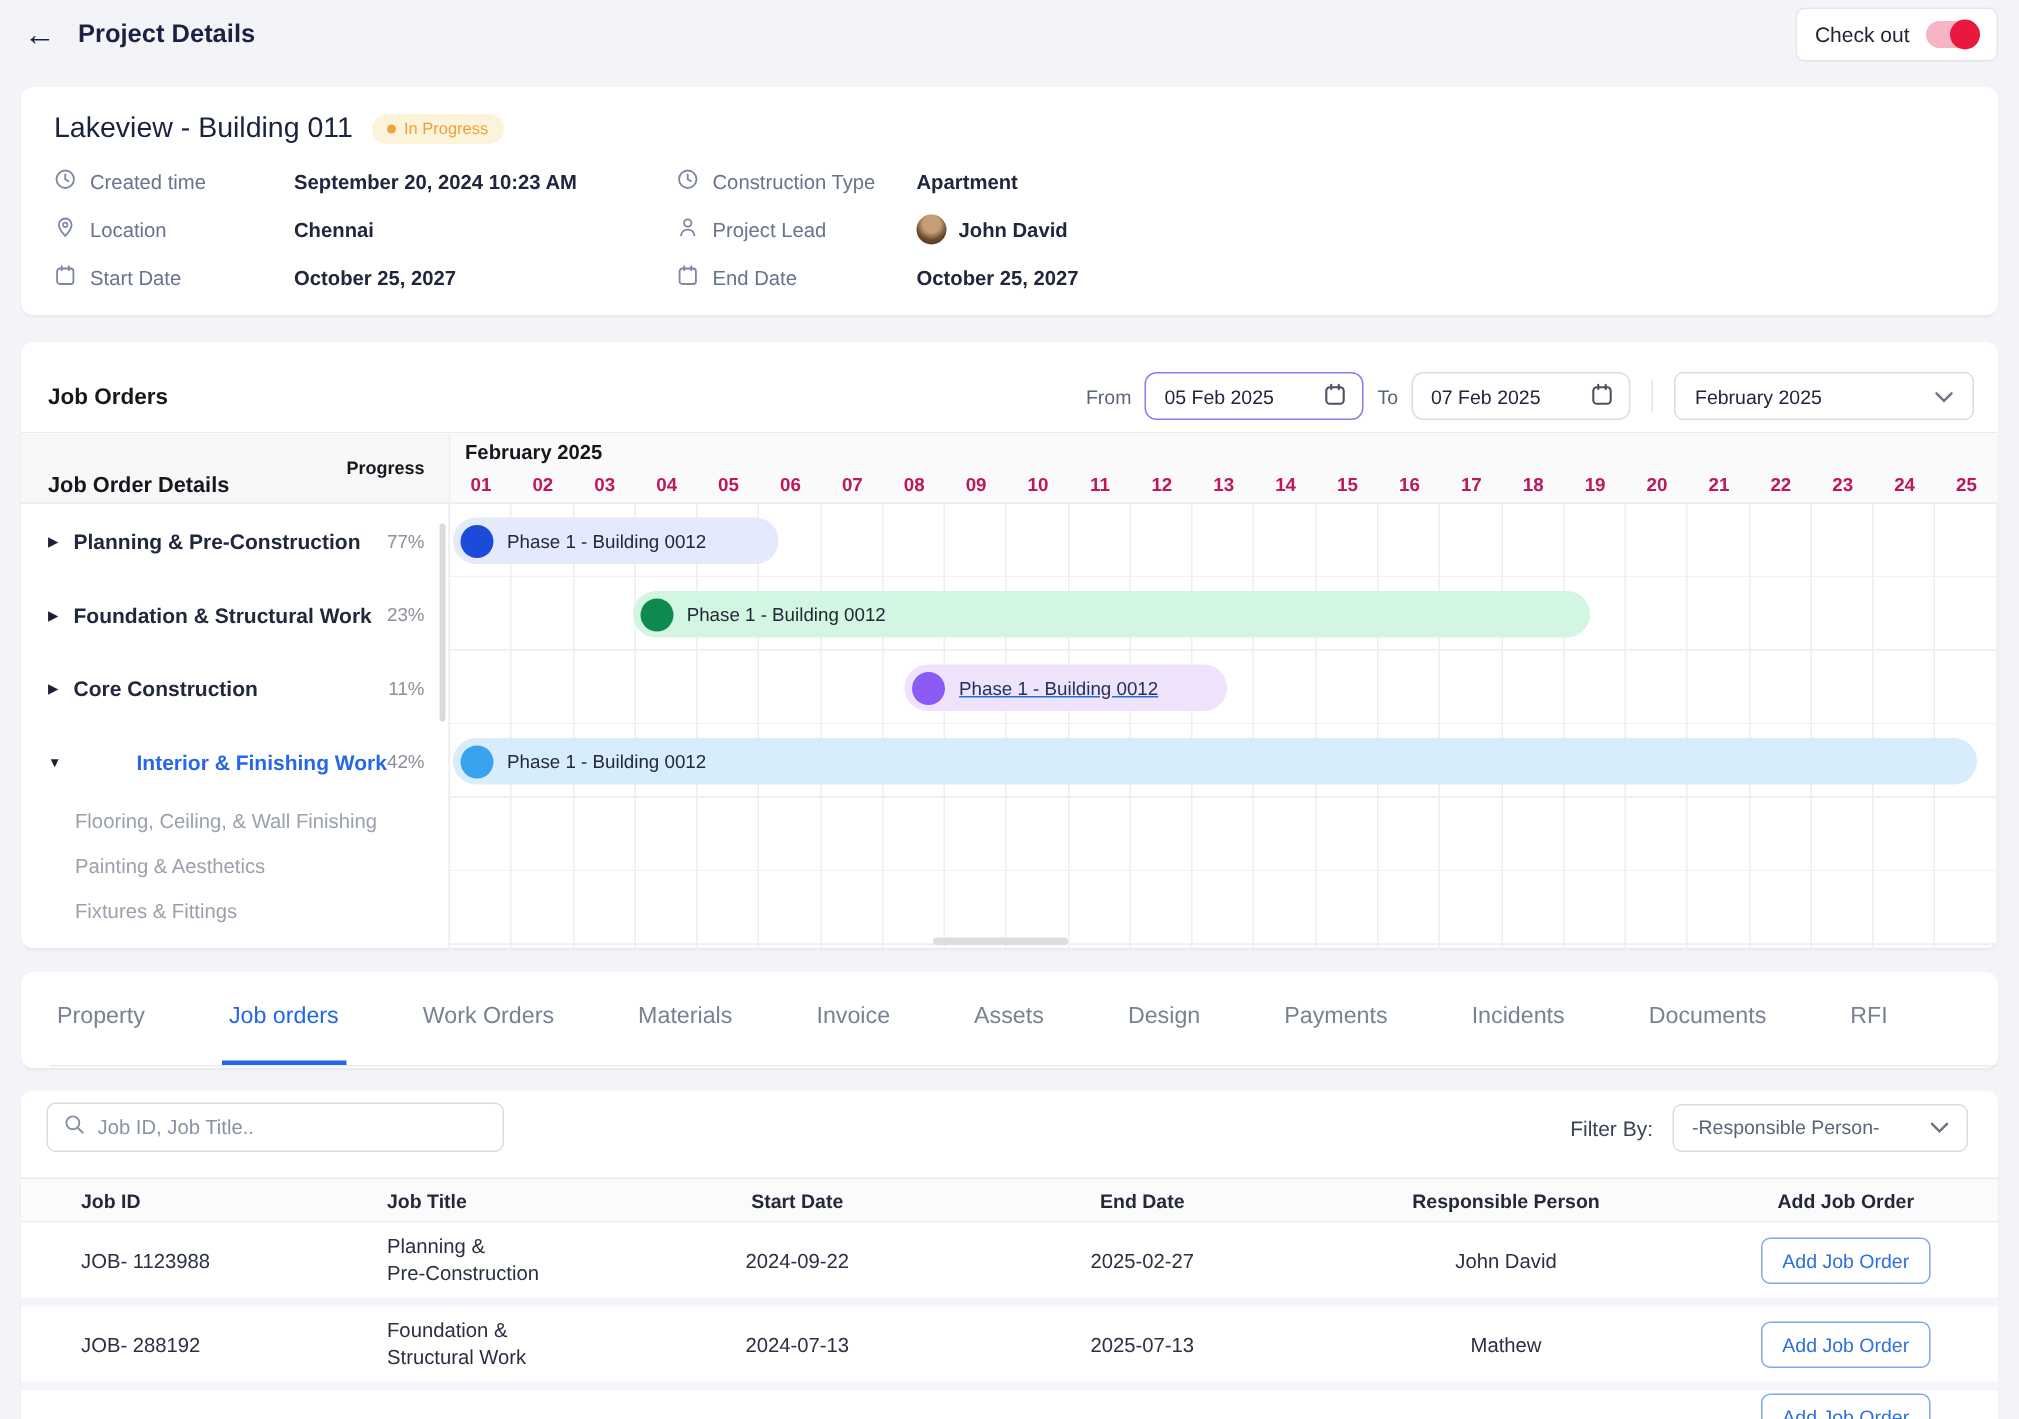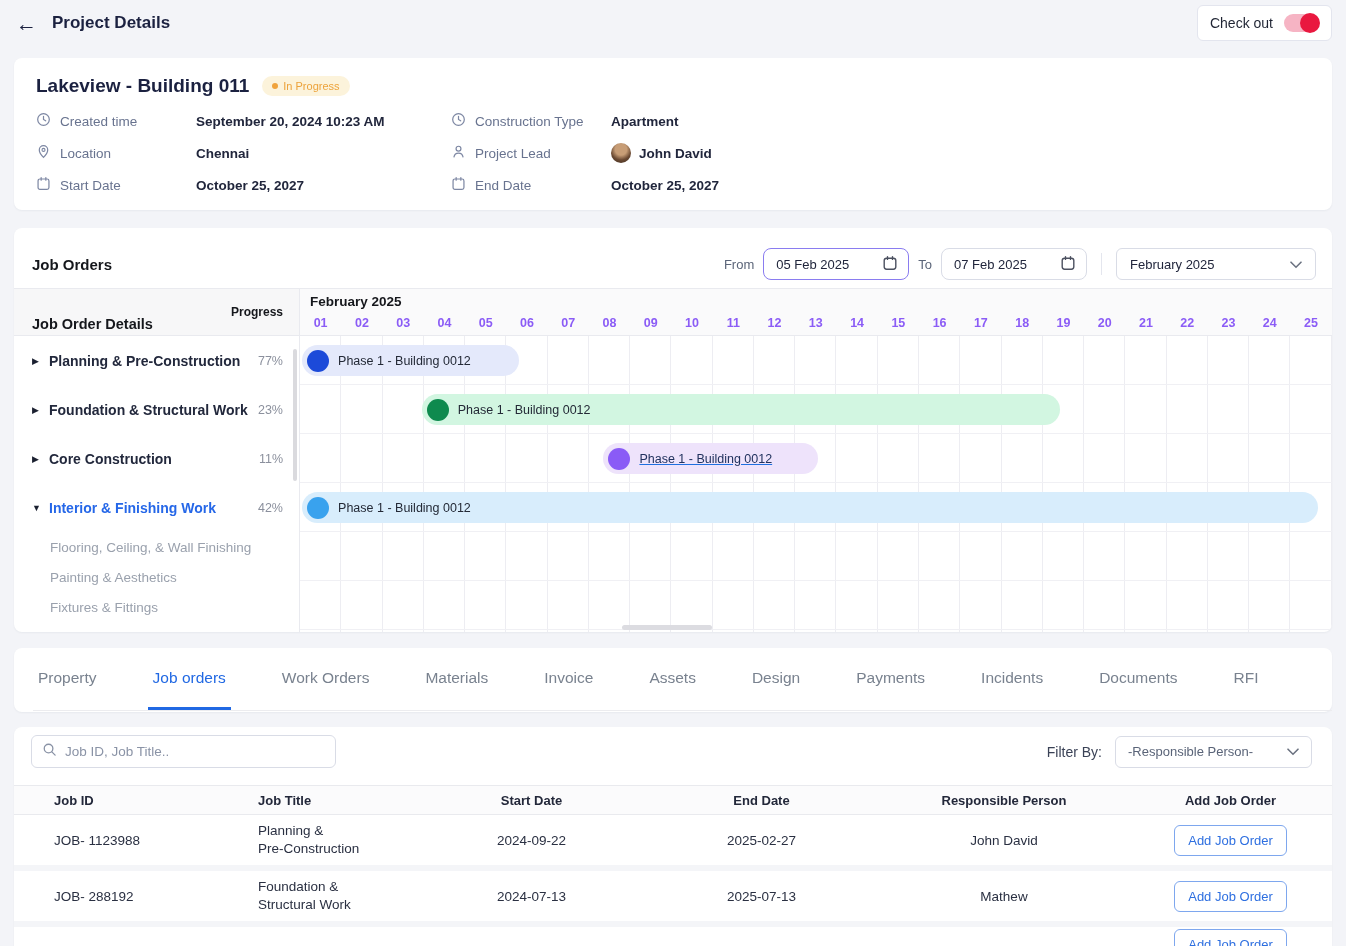--- a/index.html
+++ b/index.html
@@ -14,21 +14,21 @@
   .topbar-title { font-size:17px; font-weight:bold; color:#1b2140; margin-left:15px; }
   .checkout { margin-left:auto; display:flex; align-items:center; gap:11px; background:#fff;
               border:1px solid #e3e5ee; border-radius:6px; padding:8px 12px; }
   .checkout-label { font-size:14px; color:#1f2433; }
   .toggle { width:35px; height:18px; border-radius:9px; background:#f6b4c4; position:relative; cursor:pointer; }
   .toggle .knob { position:absolute; right:-1px; top:-1px; width:20px; height:20px; border-radius:50%; background:#e9183f; }
 
   
   #project-card { margin:12px 14px 0; height:152px; position:relative; padding:17px 0 0 22px; }
   .proj-title-row { display:flex; align-items:center; gap:13px; }
-  .proj-title { font-size:19px; font-weight:bold; color:#1b2140; }
+  .proj-title { font-size:19px; font-weight:normal; color:#1b2140; }
   .badge { background:#fcf3db; color:#eca23a; font-size:11px; border-radius:10px; padding:4px 10px;
            display:inline-flex; align-items:center; gap:5px; }
   .badge-dot { width:6px; height:6px; border-radius:50%; background:#f0a33c; }
   .fields { margin-top:15px; display:grid; grid-template-columns:160px 255px 160px auto; row-gap:13px; font-size:13.5px; }
   .f-label { display:flex; align-items:center; gap:9px; color:#68738f; }
   .f-label svg { flex:none; }
   .f-value { color:#21263c; font-weight:bold; display:flex; align-items:center; gap:8px; }
   .avatar { width:20px; height:20px; border-radius:50%;
             background:radial-gradient(circle at 50% 32%, #c79d76 0 34%, #6b4a33 62%, #38281c); }
   .weather { position:absolute; top:18px; right:16px; width:300px; height:110px; background:#f4f4f6;
@@ -63,29 +63,29 @@
   .gantt { position:absolute; top:60px; left:0; right:0; bottom:0; border-top:1px solid #e9eaef;
            display:flex; overflow:hidden; border-radius:0 0 8px 8px; }
   .left-panel { width:286px; flex:none; border-right:1px solid #e9eaef; position:relative; }
   .lp-head { height:47px; background:#f7f7f8; border-bottom:1px solid #e9eaef; display:flex;
              align-items:center; justify-content:space-between; padding:0 16px 0 18px; }
   .lp-head-title { font-size:14.5px; font-weight:bold; color:#15171c;margin-top:24px; }
   .lp-head-prog { font-size:12px; font-weight:bold; color:#15171c; }
   .titem { height:49px; display:flex; align-items:center; padding:0 16px 0 18px; cursor:pointer; }
   .arrow { font-size:9px; color:#1b2030; width:17px; flex:none; }
   .tlabel { font-size:14px; font-weight:bold; color:#22283c; flex:1; }
-  .titem.active .tlabel { color:#2567e8; }
+  .titem.active .tlabel { color:#2567e8;text-align:right; }
   .tprog { font-size:12.5px; color:#8b909d; }
   .sub { height:30px; display:flex; align-items:center; padding-left:36px; font-size:13.5px; color:#9aa1ad; cursor:pointer; }
   .lp-scrollbar { position:absolute; right:2px; top:60px; width:4px; height:132px; background:#dadade; border-radius:2px; }
 
   .timeline { flex:1; position:relative; overflow:hidden; }
   .month-label { position:absolute; top:5px; left:10px; font-size:13.5px; font-weight:bold; color:#15171c; z-index:3; }
   .day-row { position:absolute; top:22px; left:0; height:25px; display:flex; z-index:3; }
-  .day { width:41.28px; text-align:center; font-size:12.5px; font-weight:bold; color:#8b5cf6; line-height:25px; }
+  .day { width:41.28px; text-align:center; font-size:12.5px; font-weight:bold; color:#be185d; line-height:25px; }
   .tl-headband { position:absolute; top:0; left:0; right:0; height:47px; background:#fafafb; border-bottom:1px solid #e9eaef; }
   .grid-cols { position:absolute; top:47px; bottom:0; left:0; display:flex; }
   .gcol { width:41.28px; border-right:1px solid #ededf2; }
   .grid-rows { position:absolute; left:0; right:0; top:47px; bottom:0;
                background:repeating-linear-gradient(to bottom, transparent 0 48px, #f0f0f4 48px 49px); }
   .bars { position:absolute; left:0; right:0; top:47px; bottom:0; }
   .bar { position:absolute; height:31px; border-radius:16px; display:flex; align-items:center; cursor:pointer; }
   .bar-dot { width:22px; height:22px; border-radius:50%; margin-left:5px; flex:none; }
   .bar-label { margin-left:9px; font-size:12.5px; color:#232936; white-space:nowrap; }
   .bar-label.link { color:#21325e; text-decoration:underline; text-decoration-color:#1f6fe0; }

